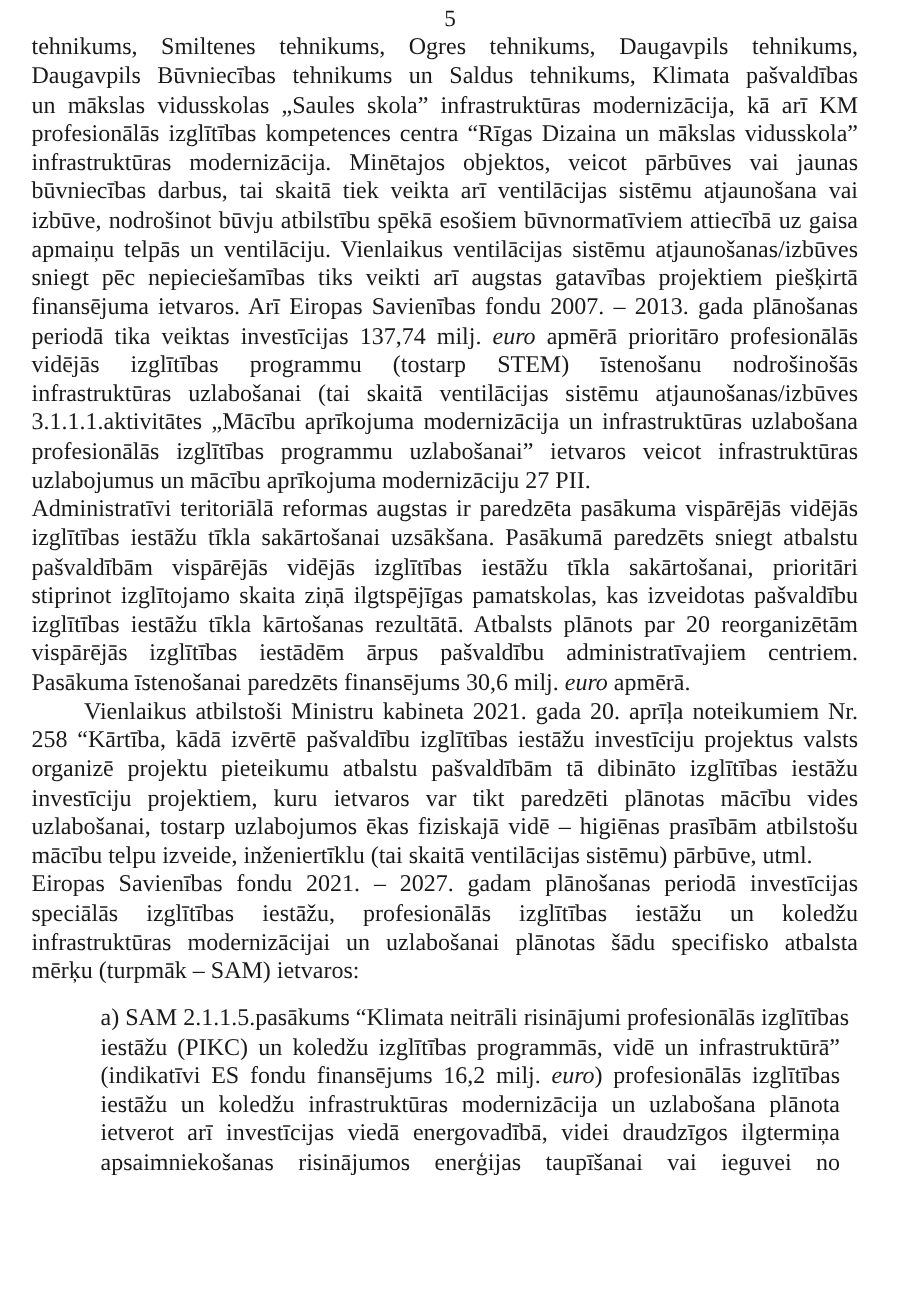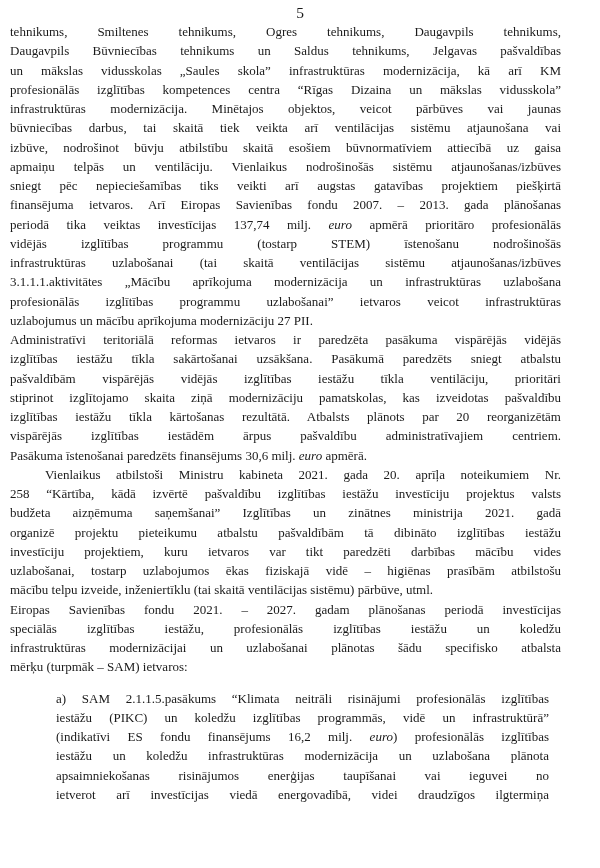--- a/index.html
+++ b/index.html
@@ -20,23 +20,23 @@
       top: 4px;
       left: 0;
       width: 600px;
       text-align: center;
       font-size: 15.5px;
       line-height: 18px;
     }
     .content {
       position: absolute;
       top: 22px;
-      left: 10px;
+      left: 21px;
       width: 551px;
-      font-size: 13px;
+      font-size: 16px;
       line-height: 19.25px;
       text-align: justify;
     }
     .para {
       margin: 0;
       padding: 0;
     }
     .list {
       margin: 12px;
       padding: 0 0 0 34px;
@@ -61,68 +61,67 @@
   </style>
 </head>
 <body>
 
 <div class="page-number">5</div>
 
 <div class="content">
 
   <div class="para">
     <span class="line">tehnikums, Smiltenes tehnikums, Ogres tehnikums, Daugavpils tehnikums,</span>
-    <span class="line">Daugavpils Būvniecības tehnikums un Saldus tehnikums, Jelgavas pašvaldības</span>
+    <span class="line">Daugavpils Būvniecības tehnikums un Saldus tehnikums, Klimata pašvaldības</span>
     <span class="line">un mākslas vidusskolas „Saules skola” infrastruktūras modernizācija, kā arī KM</span>
     <span class="line">profesionālās izglītības kompetences centra “Rīgas Dizaina un mākslas vidusskola”</span>
     <span class="line">infrastruktūras modernizācija. Minētajos objektos, veicot pārbūves vai jaunas</span>
     <span class="line">būvniecības darbus, tai skaitā tiek veikta arī ventilācijas sistēmu atjaunošana vai</span>
-    <span class="line">izbūve, nodrošinot būvju atbilstību skaitā esošiem būvnormatīviem attiecībā uz gaisa</span>
-    <span class="line">apmaiņu telpās un ventilāciju. Vienlaikus nodrošinošās sistēmu atjaunošanas/izbūves</span>
+    <span class="line">izbūve, nodrošinot būvju atbilstību spēkā esošiem būvnormatīviem attiecībā uz gaisa</span>
+    <span class="line">apmaiņu telpās un ventilāciju. Vienlaikus ventilācijas sistēmu atjaunošanas/izbūves</span>
     <span class="line">sniegt pēc nepieciešamības tiks veikti arī augstas gatavības projektiem piešķirtā</span>
     <span class="line">finansējuma ietvaros. Arī Eiropas Savienības fondu 2007. – 2013. gada plānošanas</span>
     <span class="line rich">periodā tika veiktas investīcijas 137,74 milj. <em>euro</em> apmērā prioritāro profesionālās</span>
     <span class="line">vidējās izglītības programmu (tostarp STEM) īstenošanu nodrošinošās</span>
     <span class="line">infrastruktūras uzlabošanai (tai skaitā ventilācijas sistēmu atjaunošanas/izbūves</span>
     <span class="line">3.1.1.1.aktivitātes „Mācību aprīkojuma modernizācija un infrastruktūras uzlabošana</span>
     <span class="line">profesionālās izglītības programmu uzlabošanai” ietvaros veicot infrastruktūras</span>
     <span class="line last">uzlabojumus un mācību aprīkojuma modernizāciju 27 PII.</span>
   </div>
 
   <div class="para">
-    <span class="line">Administratīvi teritoriālā reformas ietvaros ir paredzēta pasākuma vispārējās vidējās</span>
+    <span class="line">Administratīvi teritoriālā reformas augstas ir paredzēta pasākuma vispārējās vidējās</span>
     <span class="line">izglītības iestāžu tīkla sakārtošanai uzsākšana. Pasākumā paredzēts sniegt atbalstu</span>
-    <span class="line">pašvaldībām vispārējās vidējās izglītības iestāžu tīkla ventilāciju, prioritāri</span>
-    <span class="line">stiprinot izglītojamo skaita ziņā modernizāciju pamatskolas, kas izveidotas pašvaldību</span>
+    <span class="line">pašvaldībām vispārējās vidējās izglītības iestāžu tīkla sakārtošanai, prioritāri</span>
+    <span class="line">stiprinot izglītojamo skaita ziņā ilgtspējīgas pamatskolas, kas izveidotas pašvaldību</span>
     <span class="line">izglītības iestāžu tīkla kārtošanas rezultātā. Atbalsts plānots par 20 reorganizētām</span>
     <span class="line">vispārējās izglītības iestādēm ārpus pašvaldību administratīvajiem centriem.</span>
     <span class="line last rich">Pasākuma īstenošanai paredzēts finansējums 30,6 milj. <em>euro</em> apmērā.</span>
   </div>
 
   <div class="para">
     <span class="line" style="padding-left:35px">Vienlaikus atbilstoši Ministru kabineta 2021. gada 20. aprīļa noteikumiem Nr.</span>
     <span class="line">258 “Kārtība, kādā izvērtē pašvaldību izglītības iestāžu investīciju projektus valsts</span>
-    <span class="line">budžeta aizņēmuma saņemšanai” Izglītības un zinātnes ministrija 2021. gadā</span>
     <span class="line">organizē projektu pieteikumu atbalstu pašvaldībām tā dibināto izglītības iestāžu</span>
-    <span class="line">investīciju projektiem, kuru ietvaros var tikt paredzēti darbības mācību vides</span>
+    <span class="line">investīciju projektiem, kuru ietvaros var tikt paredzēti plānotas mācību vides</span>
     <span class="line">uzlabošanai, tostarp uzlabojumos ēkas fiziskajā vidē – higiēnas prasībām atbilstošu</span>
     <span class="line last">mācību telpu izveide, inženiertīklu (tai skaitā ventilācijas sistēmu) pārbūve, utml.</span>
   </div>
 
   <div class="para">
     <span class="line">Eiropas Savienības fondu 2021. – 2027. gadam plānošanas periodā investīcijas</span>
     <span class="line">speciālās izglītības iestāžu, profesionālās izglītības iestāžu un koledžu</span>
     <span class="line">infrastruktūras modernizācijai un uzlabošanai plānotas šādu specifisko atbalsta</span>
     <span class="line last">mērķu (turpmāk – SAM) ietvaros:</span>
   </div>
 
   <div class="list">
     <div class="list-item">
       <span class="line">a) SAM 2.1.1.5.pasākums “Klimata neitrāli risinājumi profesionālās izglītības</span>
       <span class="line">iestāžu (PIKC) un koledžu izglītības programmās, vidē un infrastruktūrā”</span>
       <span class="line rich">(indikatīvi ES fondu finansējums 16,2 milj. <em>euro</em>) profesionālās izglītības</span>
       <span class="line">iestāžu un koledžu infrastruktūras modernizācija un uzlabošana plānota</span>
+      <span class="line">ietverot arī investīcijas viedā energovadībā, videi draudzīgos ilgtermiņa</span>
       <span class="line">apsaimniekošanas risinājumos enerģijas taupīšanai vai ieguvei no</span>
-      <span class="line">ietverot arī investīcijas viedā energovadībā, videi draudzīgos ilgtermiņa</span>
     </div>
   </div>
 
 </div>
 
 </body></html>

